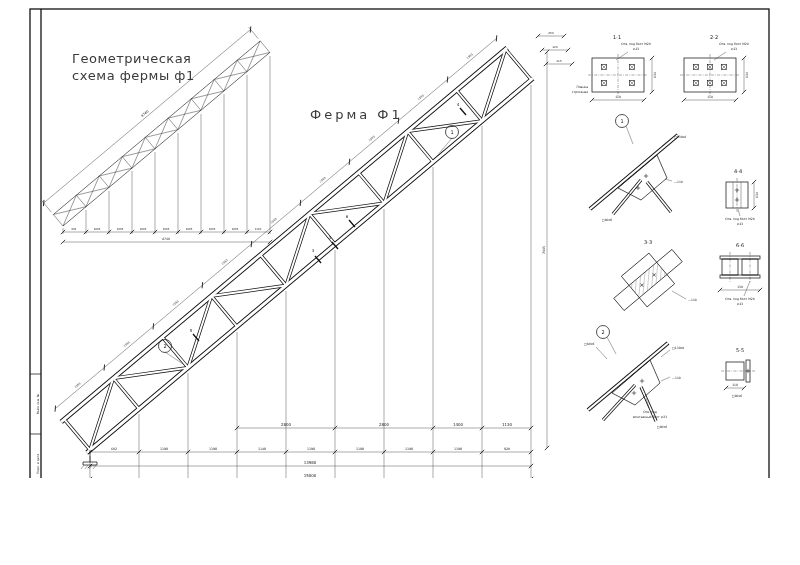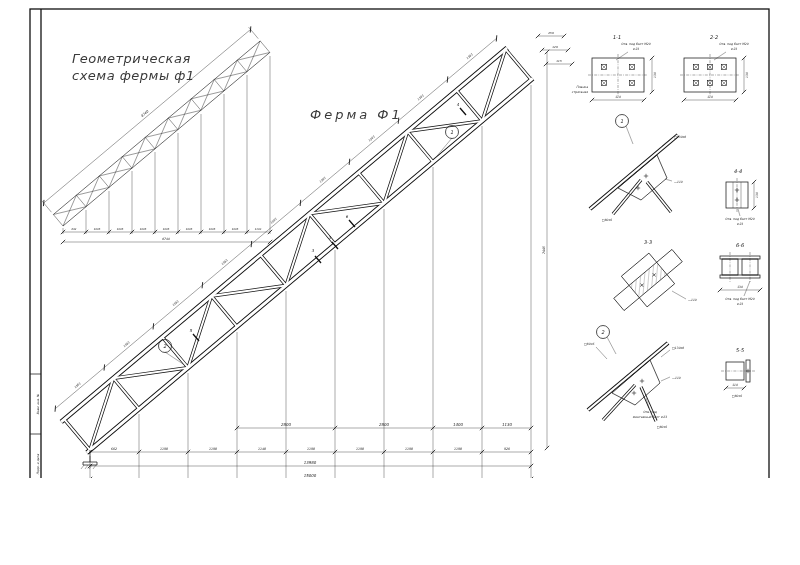--- a/index.html
+++ b/index.html
@@ -1,16 +1,16 @@
 <!DOCTYPE html>
 <html><head>
 <meta charset="utf-8">
 <style>
   html,body{margin:0;padding:0;background:#fff;}
-  #sheet{width:800px;height:478px;position:relative;background:#fff;overflow:hidden;font-style:italic;}
+  #sheet{width:800px;height:478px;position:relative;background:#fff;overflow:hidden;}
   svg{display:block;}
   svg text{font-family:"DejaVu Sans","Liberation Sans",sans-serif;fill:#1a1a1a;}
   .t26{font-size:2.6px}.t28{font-size:2.8px}.t3{font-size:3px}.t32{font-size:3.2px}
   .t34{font-size:3.4px}.t4{font-size:4px}.t45{font-size:4.5px}.t5{font-size:5px}.t13{font-size:13px}
   .mid{text-anchor:middle}.end{text-anchor:end}.bold{font-weight:bold}
   .tl{stroke:#2a2a2a;stroke-width:.4;fill:none}
   .tm{stroke:#1a1a1a;stroke-width:.75;fill:none}
   .tb{stroke:#111;stroke-width:1.3;fill:none}
   .il{stroke:#222;stroke-width:.6;fill:none}
   .iw{stroke:#222;stroke-width:.42;fill:none}

